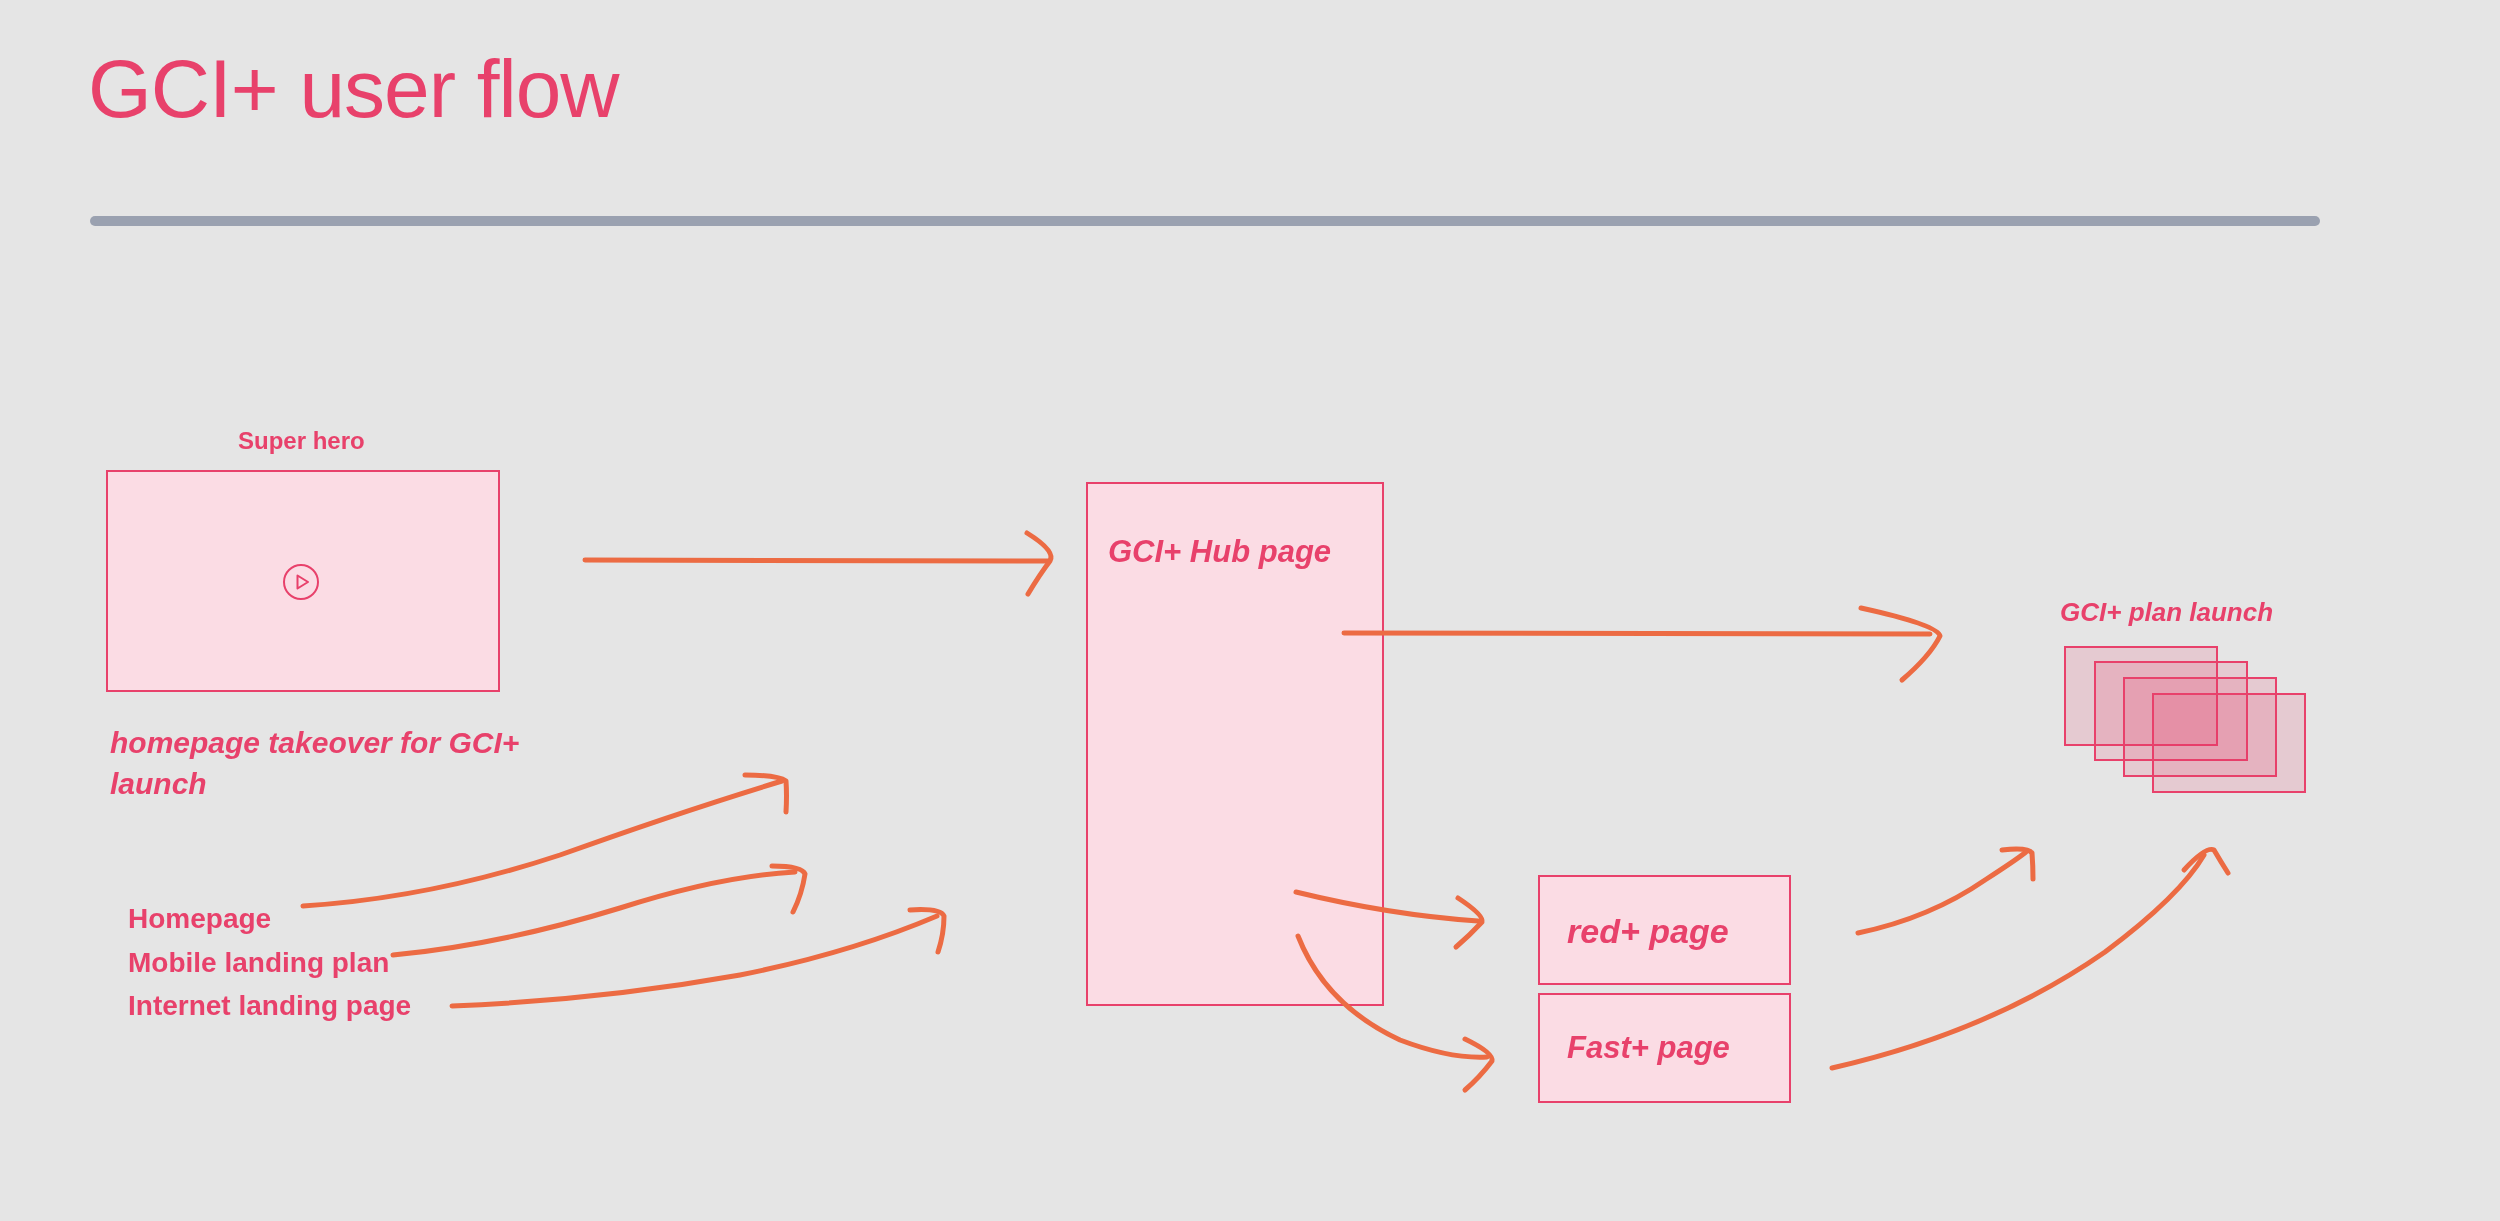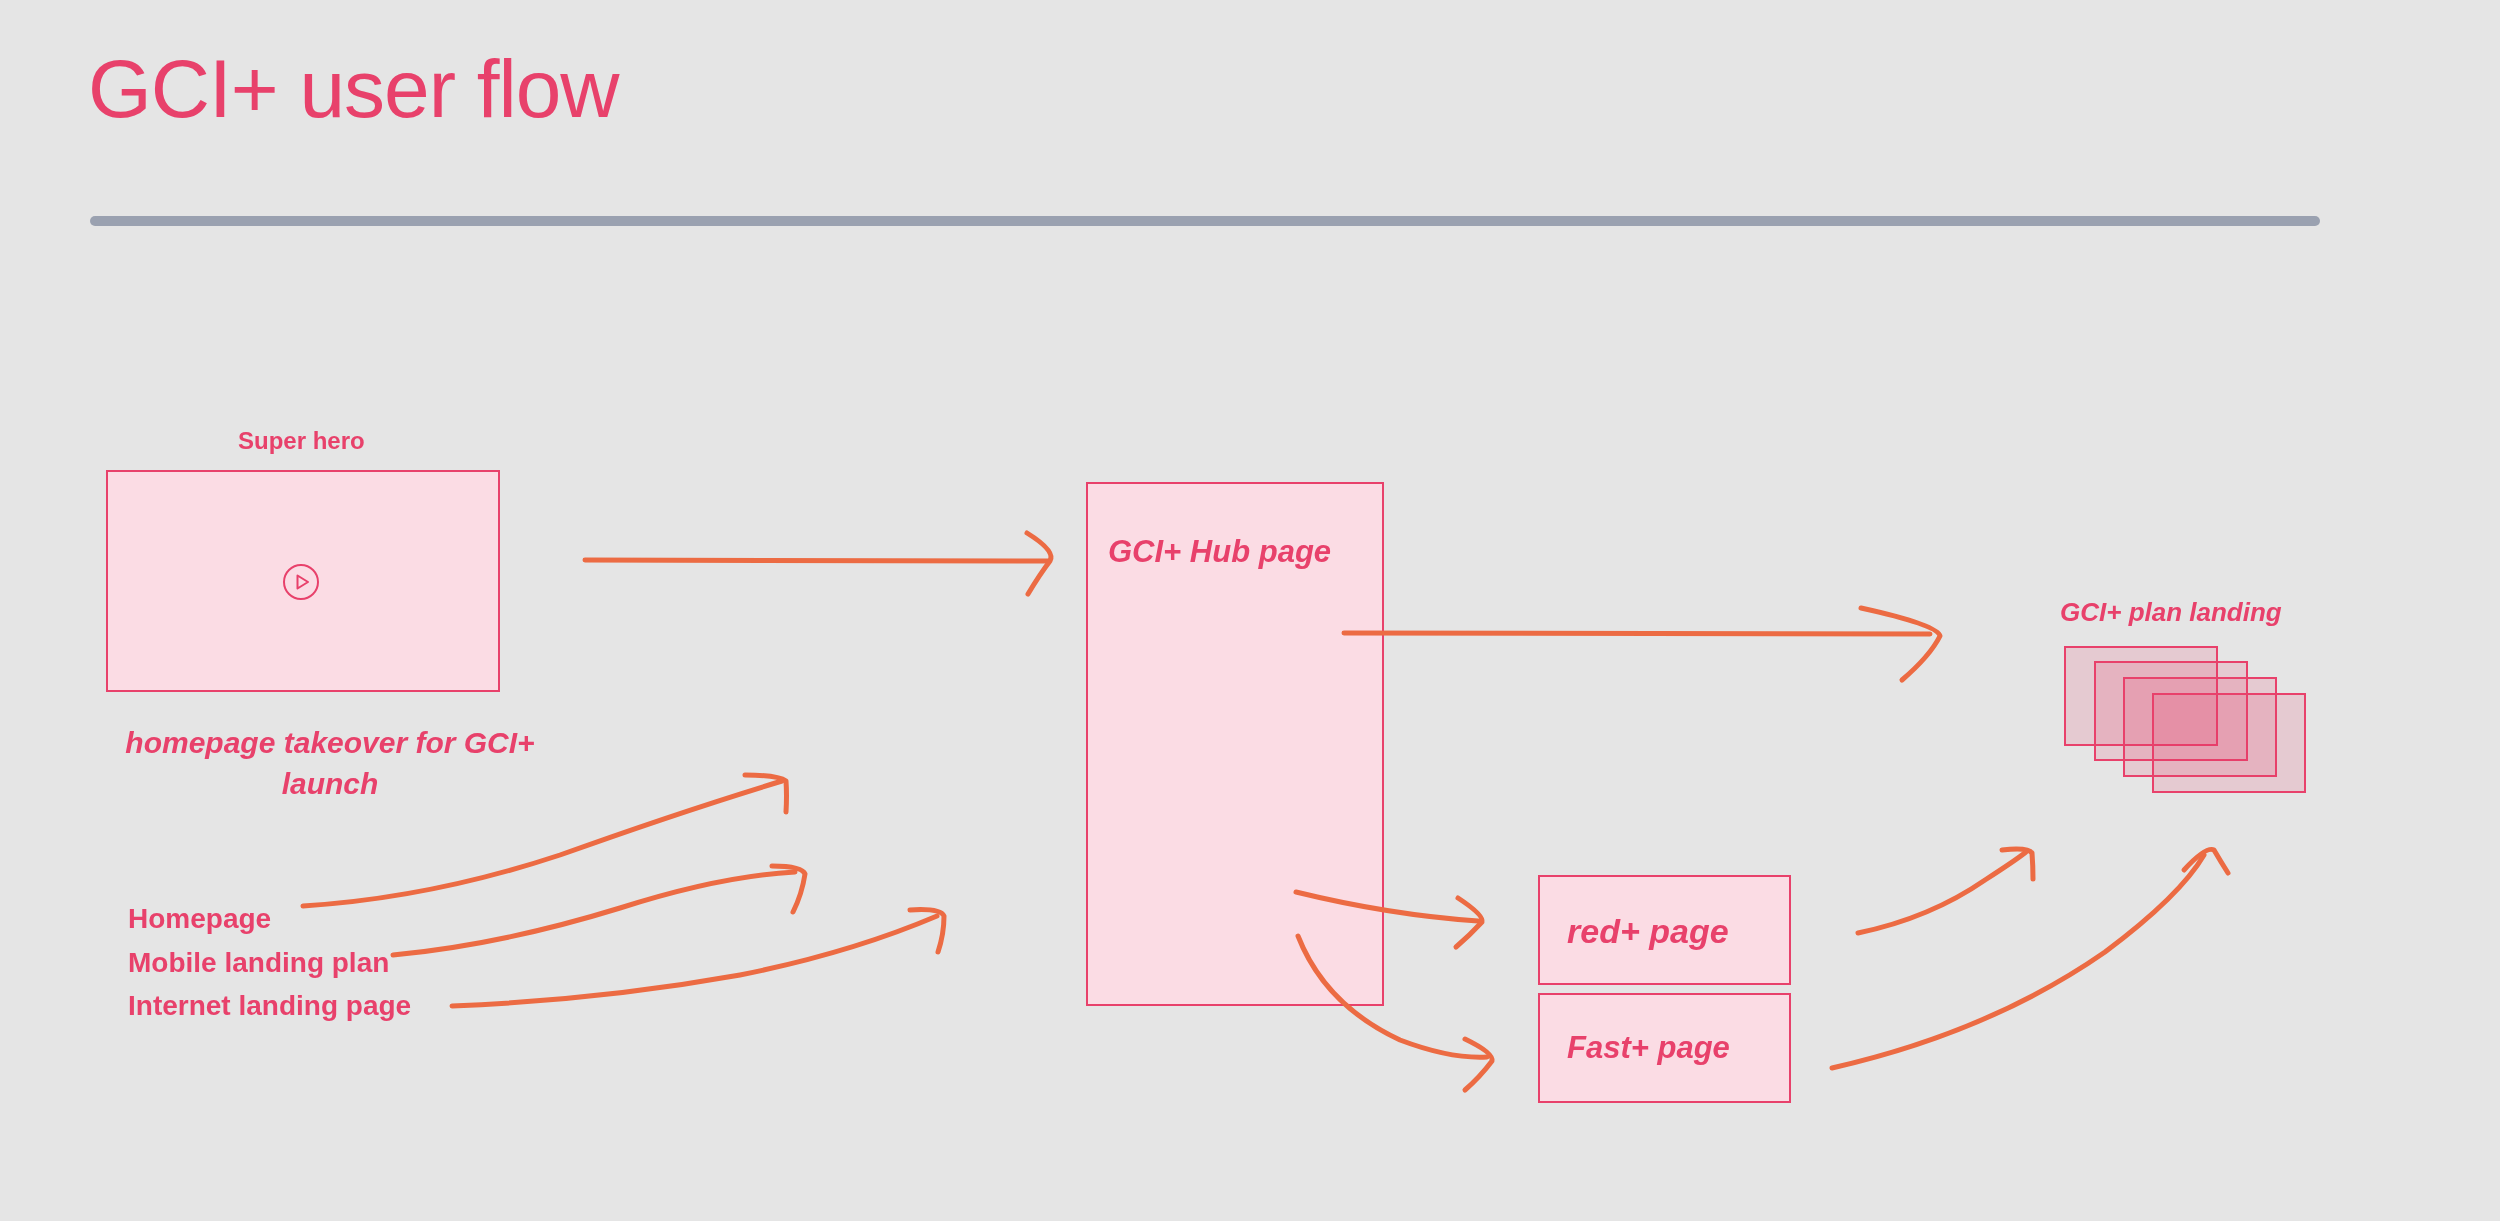--- a/index.html
+++ b/index.html
@@ -82,21 +82,20 @@
   #homepage-takeover-note {
     position: absolute;
     left: 110px;
     top: 722px;
     width: 440px;
     font-size: 30px;
     font-weight: bold;
     font-style: italic;
     color: #E8416B;
     line-height: 1.38;
-    text-align: center;
   }
 
   
   .entry-item {
     position: absolute;
     left: 128px;
     font-size: 28px;
     font-weight: bold;
     color: #E8416B;
     white-space: nowrap;
@@ -211,21 +210,21 @@
 
   <div class="flow-box" id="hub-box"></div>
   <div class="flow-box-label" id="hub-label">GCI+ Hub page</div>
 
   <div class="flow-box" id="redplus-box"></div>
   <div class="flow-box-label" id="redplus-label">red+ page</div>
 
   <div class="flow-box" id="fastplus-box"></div>
   <div class="flow-box-label" id="fastplus-label">Fast+ page</div>
 
-  <div id="planbuilder-caption">GCI+ plan landing</div>
+  <div id="planbuilder-caption">GCI+ plan launch</div>
   <div class="pb-card" id="pb-card-0"></div>
   <div class="pb-card" id="pb-card-1"></div>
   <div class="pb-card" id="pb-card-2"></div>
   <div class="pb-card" id="pb-card-3"></div>
 
   <svg id="arrow-layer" viewBox="0 0 2500 1221">
 
     <g>
       <path class="arrow-stroke" d="M585 560 L1048 561"></path>
       <path class="arrow-stroke" d="M1027 533 Q1056 551 1050 561 Q1040 574 1028 594"></path>

